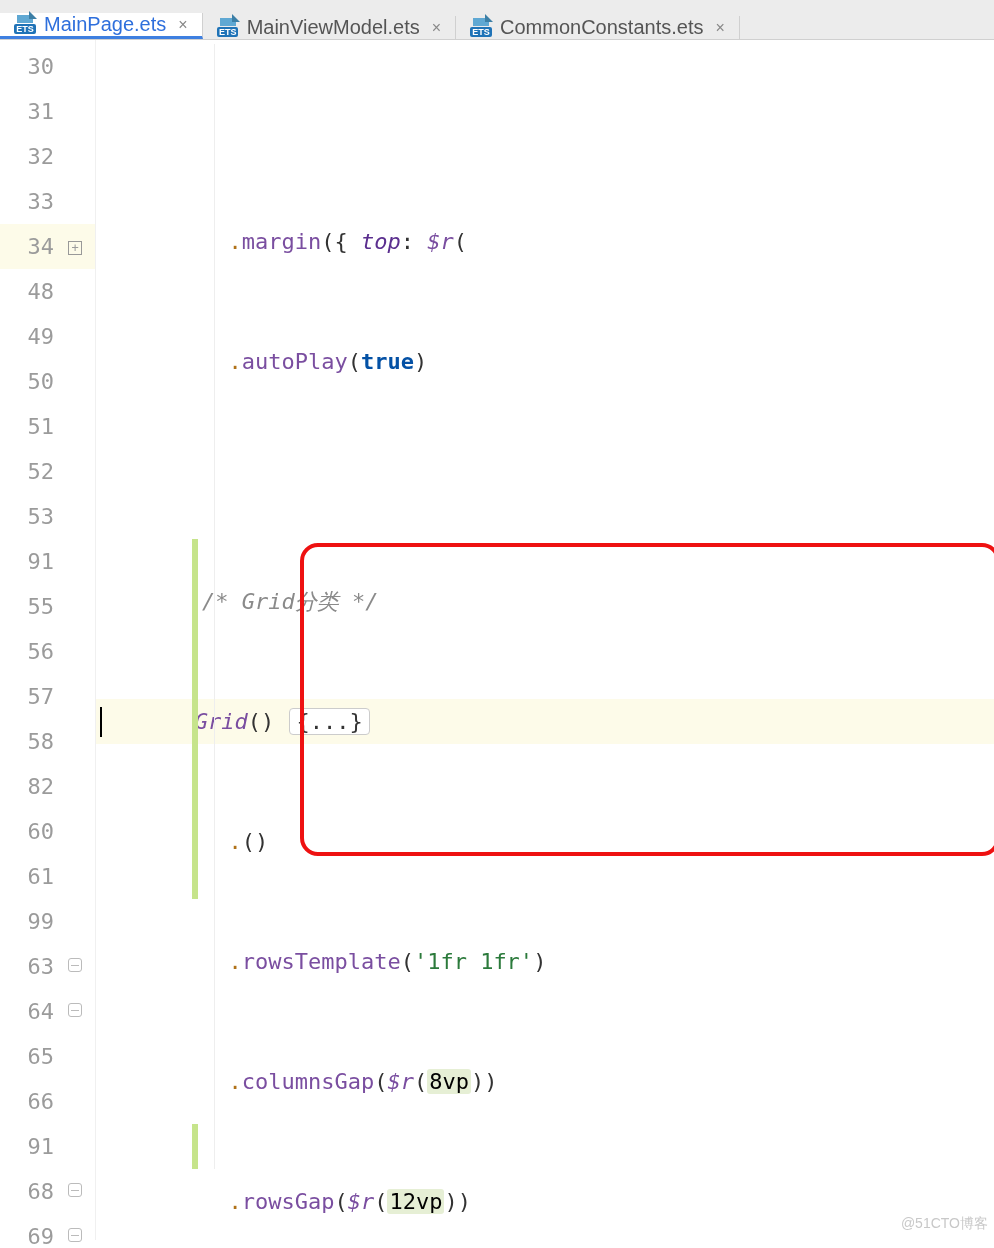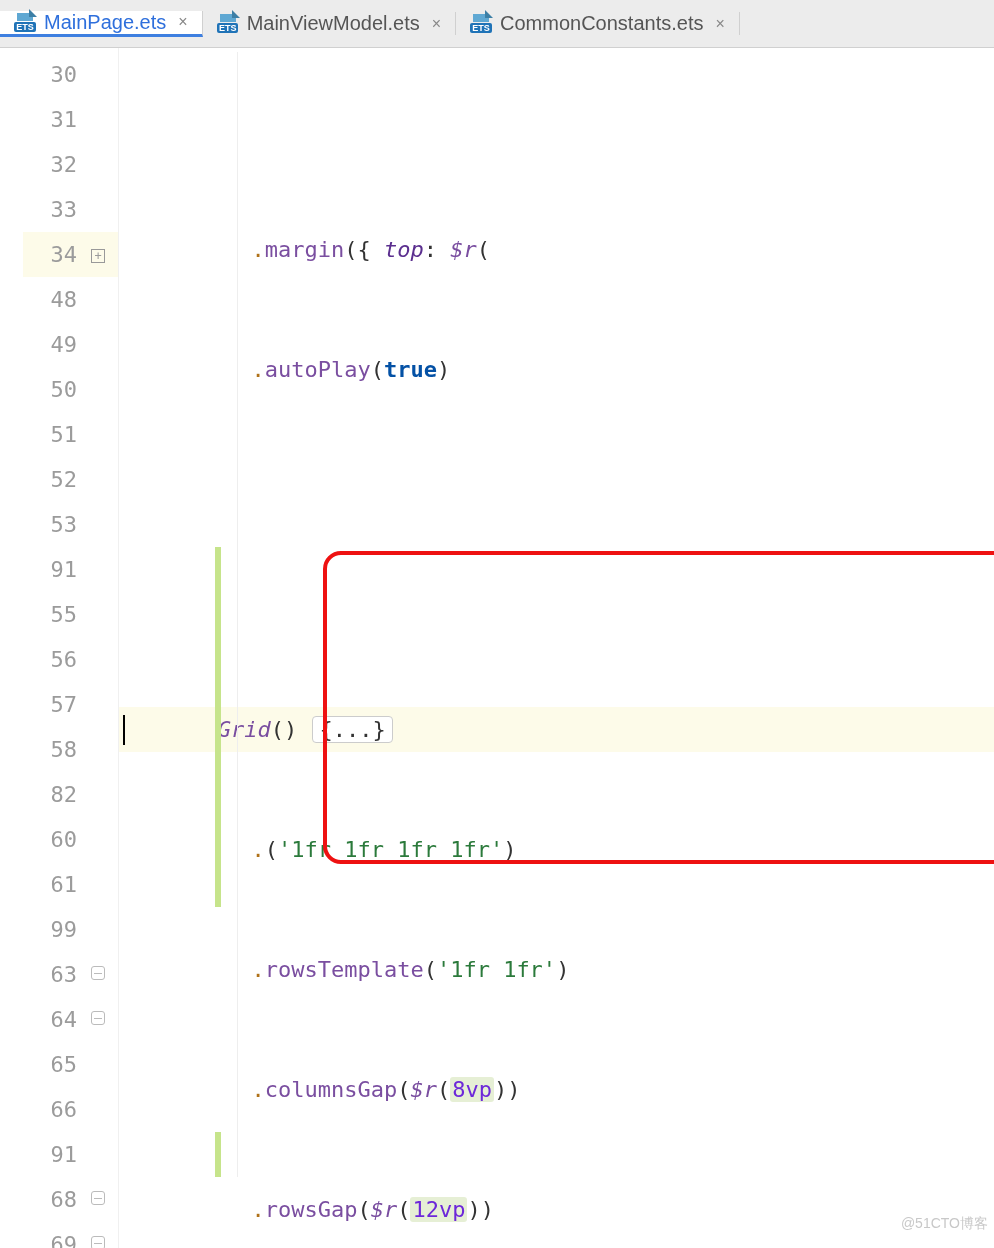--- a/index.html
+++ b/index.html
@@ -10,22 +10,22 @@
     background: #ffffff;
     color: #333;
     width: 994px;
     height: 1248px;
     overflow: hidden;
     position: relative;
   }
   
   .tabbar {
     display: flex;
-    align-items: center;
-    height: 48px;
+    align-items: flex-end;
+    height: 40px;
     background: #ececec;
     border-bottom: 1px solid #d0d0d0;
     font-family: -apple-system, "Segoe UI", sans-serif;
     font-size: 20px;
   }
   .tab {
     display: flex;
     align-items: center;
     padding: 0 14px;
     gap: 8px;
@@ -55,21 +55,20 @@
     position: relative;
     display: flex;
     height: calc(1248px - 48px);
     background:#fff;
   }
   .gutter {
     width: 96px;
     background:#fff;
     border-right:1px solid #f0f0f0;
     padding-top:4px;
-    margin-left:23px;
   }
   .line {
     display:flex;
     height:45px;
     align-items:center;
   }
   .line .num {
     width:60px;
     text-align:right;
     color:#9b9b9b;
@@ -113,21 +112,21 @@
     padding-left:0;
   }
   .row-hl { background:#fdfbe9; }
   
   .tk-dot   { color:#b07219; }
   .tk-meth  { color:#7a4ea0; }
   .tk-paren { color:#333; }
   .tk-kw    { color:#0451a5; font-weight:700; }
   .tk-func  { color:#7a4ea0; font-style:italic; }
   .tk-str   { color:#2b7a3b; }
-  .tk-num   { color:#6d28d9; }
+  .tk-num   { color:#000000; }
   .tk-prop  { color:#5b2f8f; font-style:italic; }
   .tk-comm  { color:#8a8a8a; font-style:italic; }
   .hl-box { background:#e6efd5; border-radius:3px; padding:0 2px; }
   .folded-braces { background:#fff; border:1px solid #ccc; border-radius:4px; padding:0 6px; margin-left:2px;}
   
   .changebar {
     position:absolute;
     left:96px;
     width:6px;
     background:#c6e48b;
@@ -318,25 +317,25 @@
     <div class="changebar cb2"></div>
     <div class="vg v1"></div>
 
     
     <div class="row"><span>          </span><span class="tk-dot">.</span><span class="tk-meth">margin</span><span class="tk-paren">({ </span><span class="tk-prop">top</span><span>: </span><span class="tk-func">$r</span><span>(</span></div>
     
     <div class="row"><span>          </span><span class="tk-dot">.</span><span class="tk-meth">autoPlay</span><span>(</span><span class="tk-kw">true</span><span>)</span></div>
     
     <div class="row"></div>
     
-    <div class="row"><span>        </span></div>
+    <div class="row"><span>        </span><span class="tk-comm">/* Grid分类 */</span></div>
     
     <div class="row row-hl"><span class="caret"></span><span>       </span><span class="tk-func">Grid</span><span>() </span><span class="folded-braces">{...}</span></div>
     
-    <div class="row"><span>          </span><span class="tk-dot">.</span><span>(</span><span class="tk-str">'1fr 1fr 1fr 1fr'</span><span>)</span></div>
+    <div class="row"><span>          </span><span class="tk-dot">.</span><span>(</span><span>)</span></div>
     
     <div class="row"><span>          </span><span class="tk-dot">.</span><span class="tk-meth">rowsTemplate</span><span>(</span><span class="tk-str">'1fr 1fr'</span><span>)</span></div>
     
     <div class="row"><span>          </span><span class="tk-dot">.</span><span class="tk-meth">columnsGap</span><span>(</span><span class="tk-func">$r</span><span>(</span><span class="hl-box tk-num">8vp</span><span>)</span><span>)</span></div>
     
     <div class="row"><span>          </span><span class="tk-dot">.</span><span class="tk-meth">rowsGap</span><span>(</span><span class="tk-func">$r</span><span>(</span><span class="hl-box tk-num">12vp</span><span>)</span><span>)</span></div>
     
     
     
     

